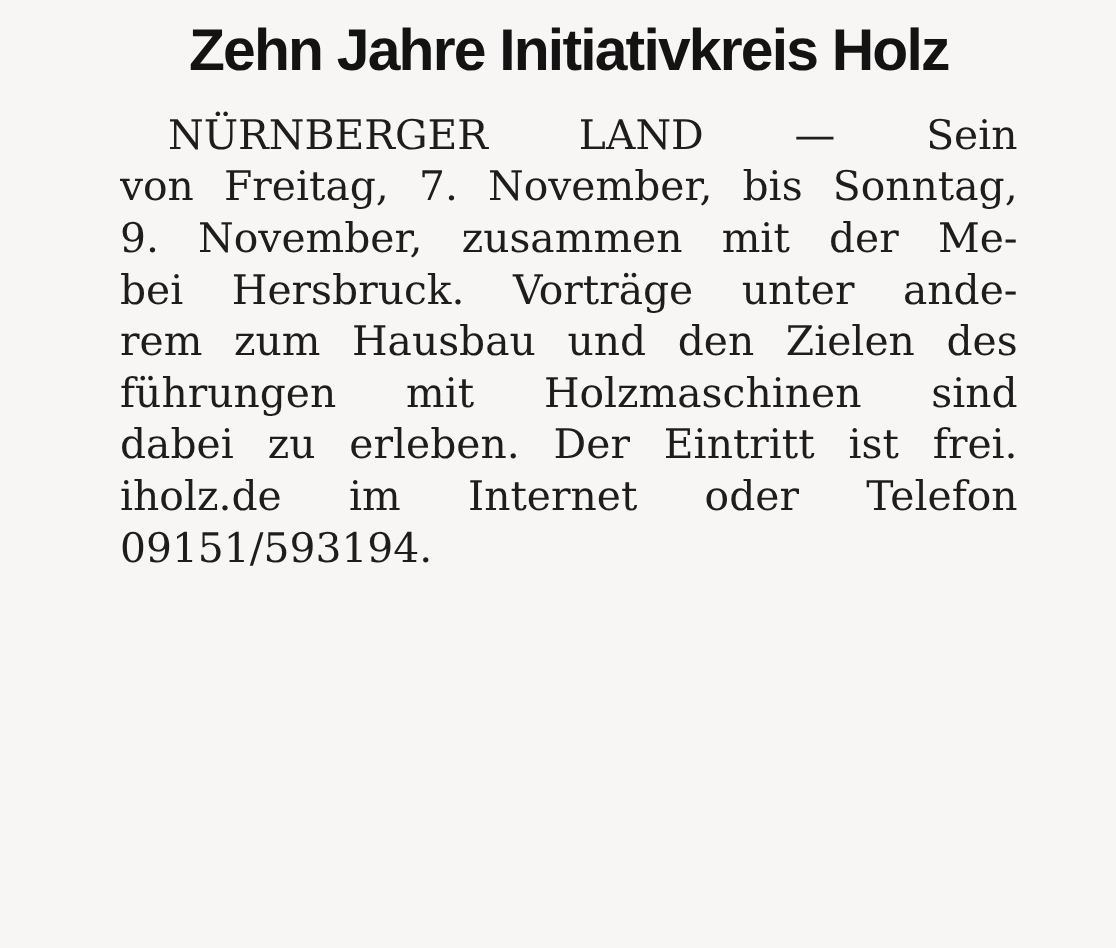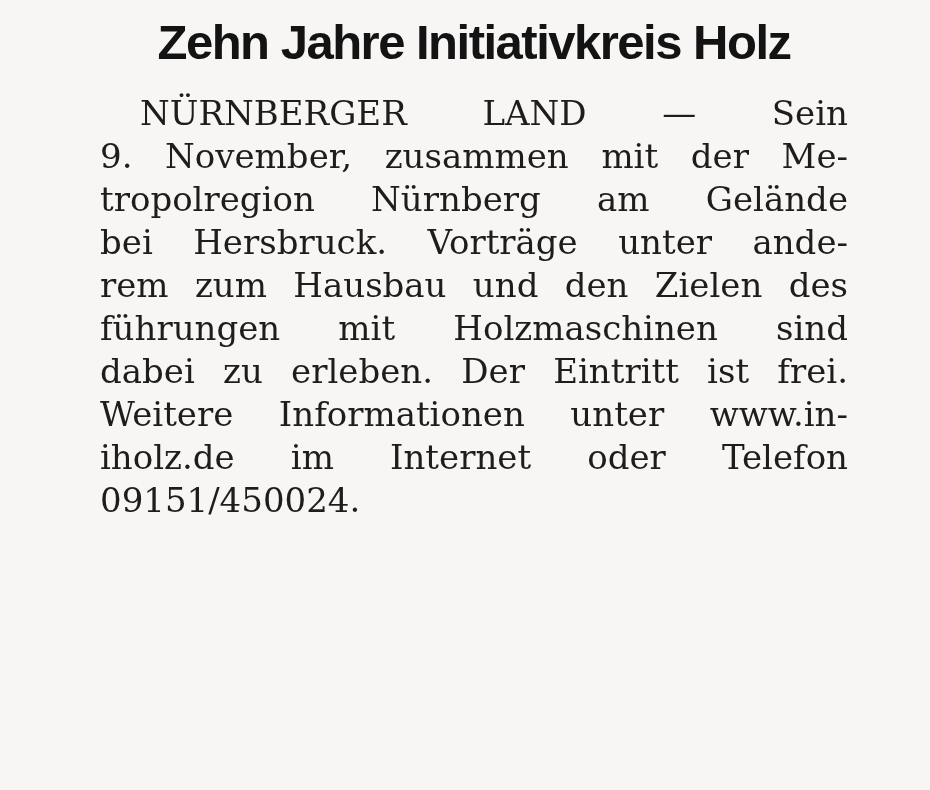--- a/index.html
+++ b/index.html
@@ -52,24 +52,23 @@
 </style>
 </head>
 <body>
 
 <div class="clipping">
 
   <h1 class="headline">Zehn Jahre Initiativkreis Holz</h1>
 
   <div class="article-body">
     <div class="line line--first">NÜRNBERGER LAND — Sein</div>
+    <div class="line">von Freitag, 7. November, bis Sonntag,</div>
     <div class="line">9. November, zusammen mit der Me-</div>
-    <div class="line">tropolregion Nürnberg am Gelände</div>
     <div class="line">bei Hersbruck. Vorträge unter ande-</div>
     <div class="line">rem zum Hausbau und den Zielen des</div>
     <div class="line">führungen mit Holzmaschinen sind</div>
     <div class="line">dabei zu erleben. Der Eintritt ist frei.</div>
-    <div class="line">Weitere Informationen unter www.in-</div>
     <div class="line">iholz.de im Internet oder Telefon</div>
-    <div class="line line--last">09151/450024.</div>
+    <div class="line line--last">09151/593194.</div>
   </div>
 
 </div>
 
 </body></html>

